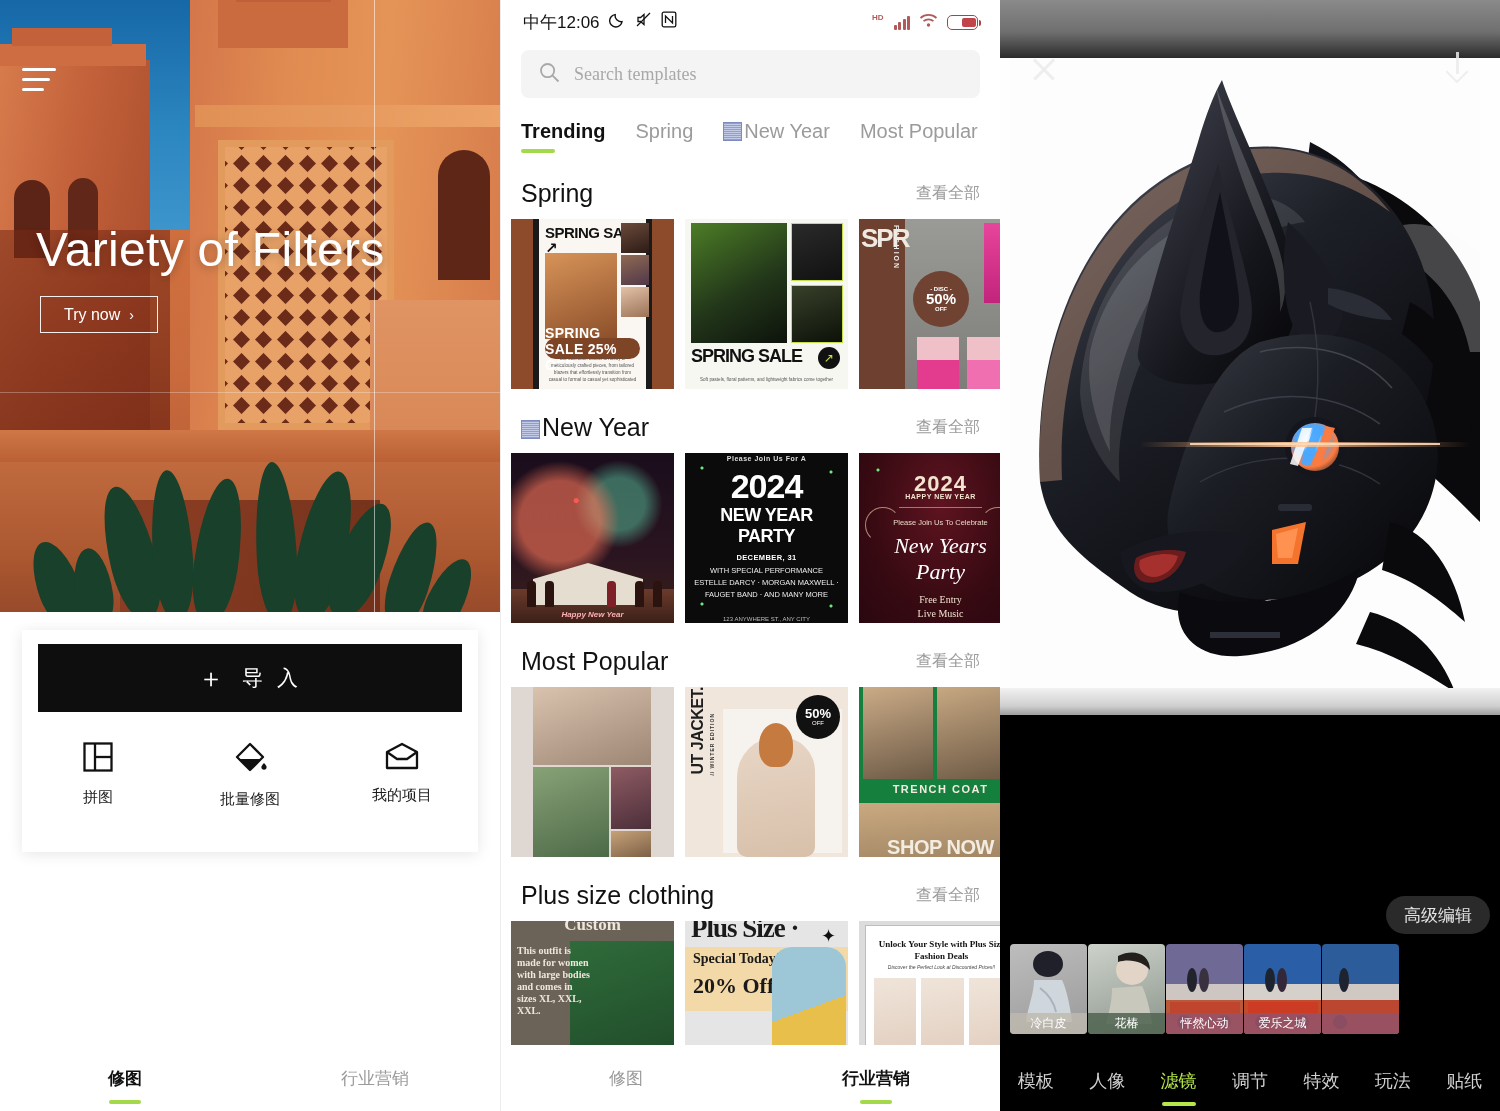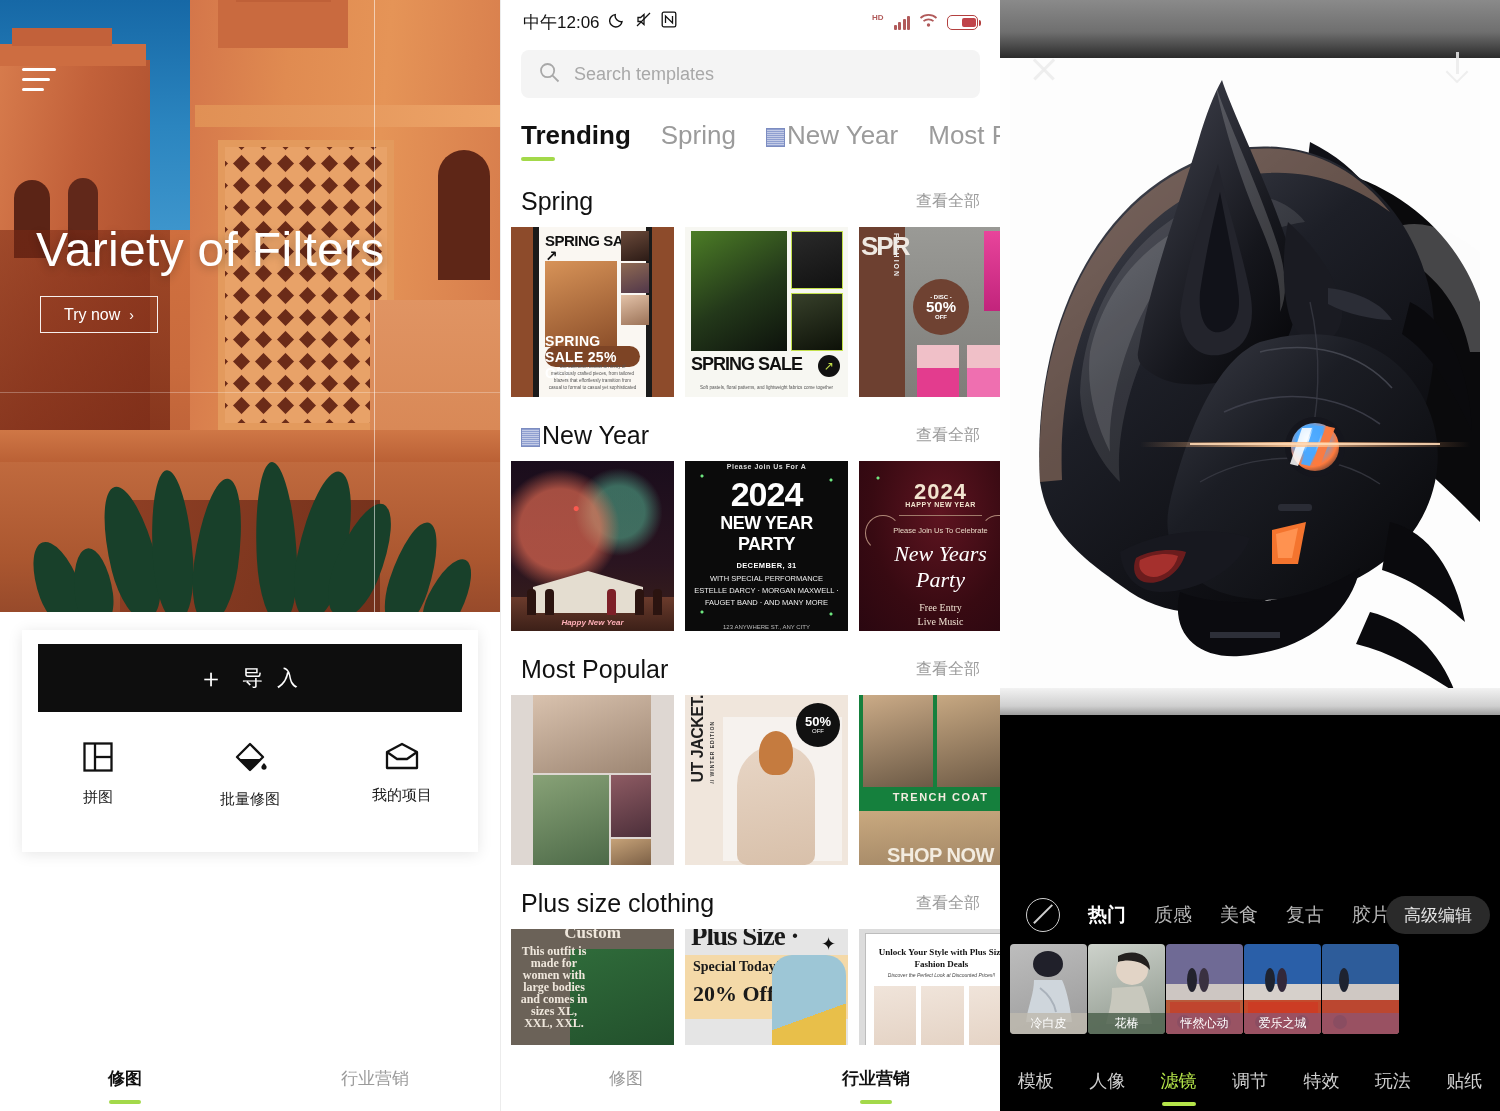--- a/index.html
+++ b/index.html
@@ -97,25 +97,25 @@
   .batt { width:31px; height:15px; border:1.6px solid #b3403f; border-radius:5px;
     position:relative; display:flex; align-items:center; justify-content:flex-end; }
   .batt i { width:14px; height:9px; background:#c0444a; border-radius:2px; margin-right:1.5px; }
   .batt::after { content:""; position:absolute; right:-4px; top:4px; width:2.4px; height:6px;
     background:#b3403f; border-radius:0 2px 2px 0; }
   .battnum { position:absolute; left:3px; font-size:7px; color:#fff; font-weight:700; }
 
   .searchbar { margin:6px 20px 0 20px; height:48px; background:#f4f4f4; border-radius:8px;
     display:flex; align-items:center; padding:0 18px; gap:14px; cursor:text; }
   .searchbar input { border:0; outline:0; background:transparent; font-size:18px;
-    color:#111; width:100%; font-family:Liberation Sans, sans-serif; }
+    color:#111; width:100%; font-family:Liberation Serif, serif; }
   .searchbar input::placeholder { color:#a8a8a8; }
 
   .mtabs { display:flex; align-items:flex-end; gap:30px; padding:22px 20px 0 20px; }
-  .mtab { font-size:26px; color:#9b9b9b; position:relative; padding-bottom:12px; cursor:pointer;
+  .mtab { font-size:20px; color:#9b9b9b; position:relative; padding-bottom:12px; cursor:pointer;
     white-space:nowrap; }
   .mtab.active { color:#111; font-weight:700; }
   .mtab .ul { position:absolute; left:0; bottom:2px; width:34px; height:4px;
     background:#a3d94a; border-radius:2px; }
   .emoji-tofu { display:inline-block; width:19px; height:19px; vertical-align:-3px;
     background:
       repeating-linear-gradient(0deg,#8f9fd0 0 1px,#c3cbe6 1px 2px),
       repeating-linear-gradient(90deg,rgba(110,130,190,.7) 0 1px,transparent 1px 3px);
     border:1px solid #7c8cc0; margin-right:2px; }
 
@@ -248,22 +248,22 @@
   .c-mp3 { background:#15803d; }
   .c-mp3 .tc { position:absolute; left:0; right:0; top:96px; text-align:center;
     font-size:11px; font-weight:800; color:#f3ece0; letter-spacing:1.5px; }
   .c-mp3 .sn { position:absolute; left:0; right:0; bottom:-2px; text-align:center;
     font-size:20px; font-weight:900; color:#f3ece0; letter-spacing:-.5px; }
   .c-mp3 .ph { position:absolute; background:#b89a7a; }
 
   .c-ps1 { background:#6b6258; }
   .c-ps1 .hd { position:absolute; left:0; right:0; top:-6px; text-align:center;
     font-size:17px; font-weight:900; color:#efe7dc; font-family:"Liberation Serif",serif; }
-  .c-ps1 .tx { position:absolute; left:6px; top:16px; width:74px; font-size:12px;
-    color:#efe7dc; line-height:12px; font-family:"Liberation Serif",serif; font-weight:700;text-align:center; }
+  .c-ps1 .tx { position:absolute; left:6px; top:24px; width:74px; font-size:10px;
+    color:#efe7dc; line-height:12px; font-family:"Liberation Serif",serif; font-weight:700; }
   .c-ps1 .dress { position:absolute; right:0; bottom:0; width:104px; height:150px;
     background:linear-gradient(160deg,#2f6b3a,#1d4526); }
   .c-ps2 { background:#e5e5e5; }
   .c-ps2 .t { position:absolute; left:6px; top:-8px; font-size:27px; font-weight:900;
     color:#1a1a1a; font-family:"Liberation Serif",serif; letter-spacing:-1px; }
   .c-ps2 .star { position:absolute; right:12px; top:4px; font-size:18px; color:#111; }
   .c-ps2 .band { position:absolute; left:0; right:0; top:26px; height:64px; background:#f4d9a8; }
   .c-ps2 .s1 { position:absolute; left:8px; top:30px; font-size:14px; font-weight:800;
     color:#1a1a1a; font-family:"Liberation Serif",serif; }
   .c-ps2 .s2 { position:absolute; left:8px; top:52px; font-size:22px; font-weight:900;
@@ -865,29 +865,20 @@
       </svg>
     </div>
     <div class="r-close"></div>
     <div class="r-dl">
         <i></i>
         <b></b>
       </div>
     <div class="r-botedge"></div>
     <div class="r-black"></div>
 
-    <div class="fcat">
-      <div class="fcat-none"></div>
-      <div class="fcat-item active">热门</div>
-      <div class="fcat-item">质感</div>
-      <div class="fcat-item">美食</div>
-      <div class="fcat-item">复古</div>
-      <div class="fcat-item">胶片</div>
-      <div class="fcat-item">自</div>
-    </div>
     <div class="fadv">高级编辑</div>
 
     <div class="fstrip">
       <div class="fthumb">
         <div class="pic" style="background:linear-gradient(160deg,#bdbdbd,#9a9a9a)">
           <svg width="77" height="90" viewBox="0 0 77 90">
               <ellipse cx="38" cy="20" rx="15" ry="13" fill="#20202a"></ellipse>
               <path d="M24 36 C24 50 18 62 16 78 L62 78 C60 60 56 44 52 36 Z" fill="#cfd6dc"></path>
               <path d="M30 44 c8 6 14 14 16 24" fill="none" stroke="#aab2bb" stroke-width="2"></path>
             </svg>

